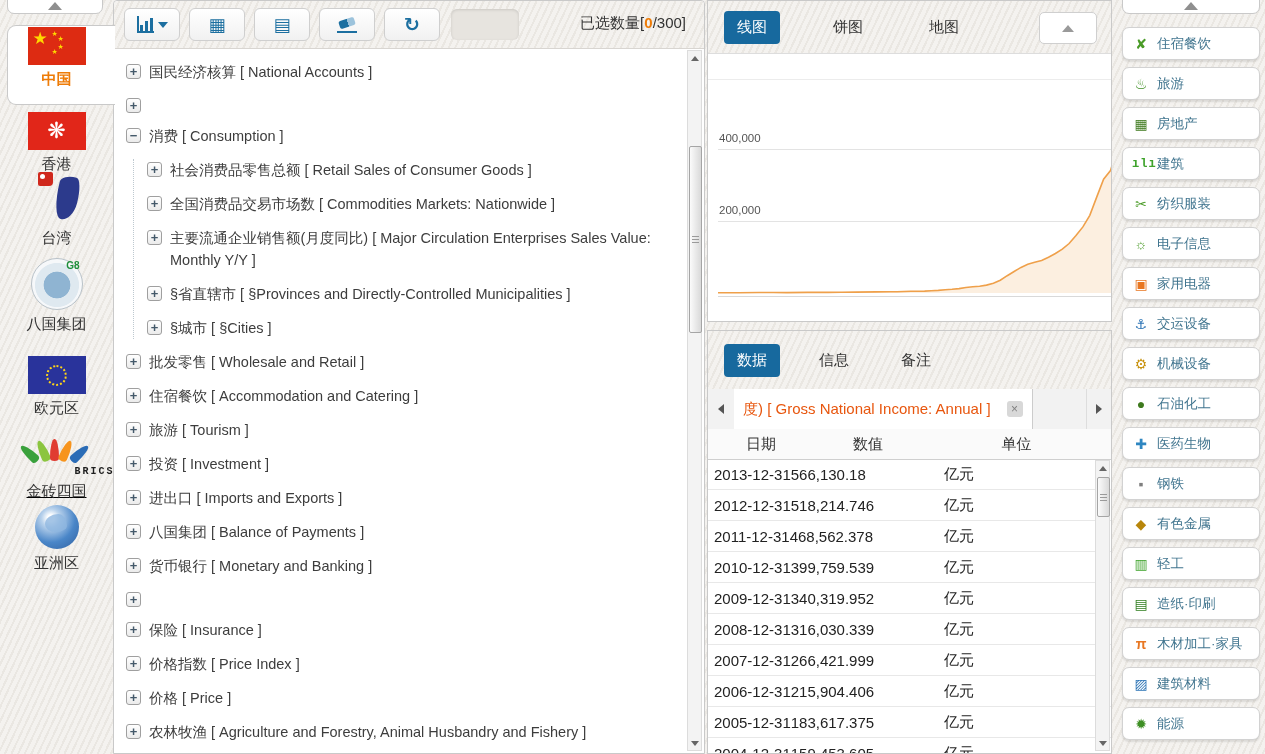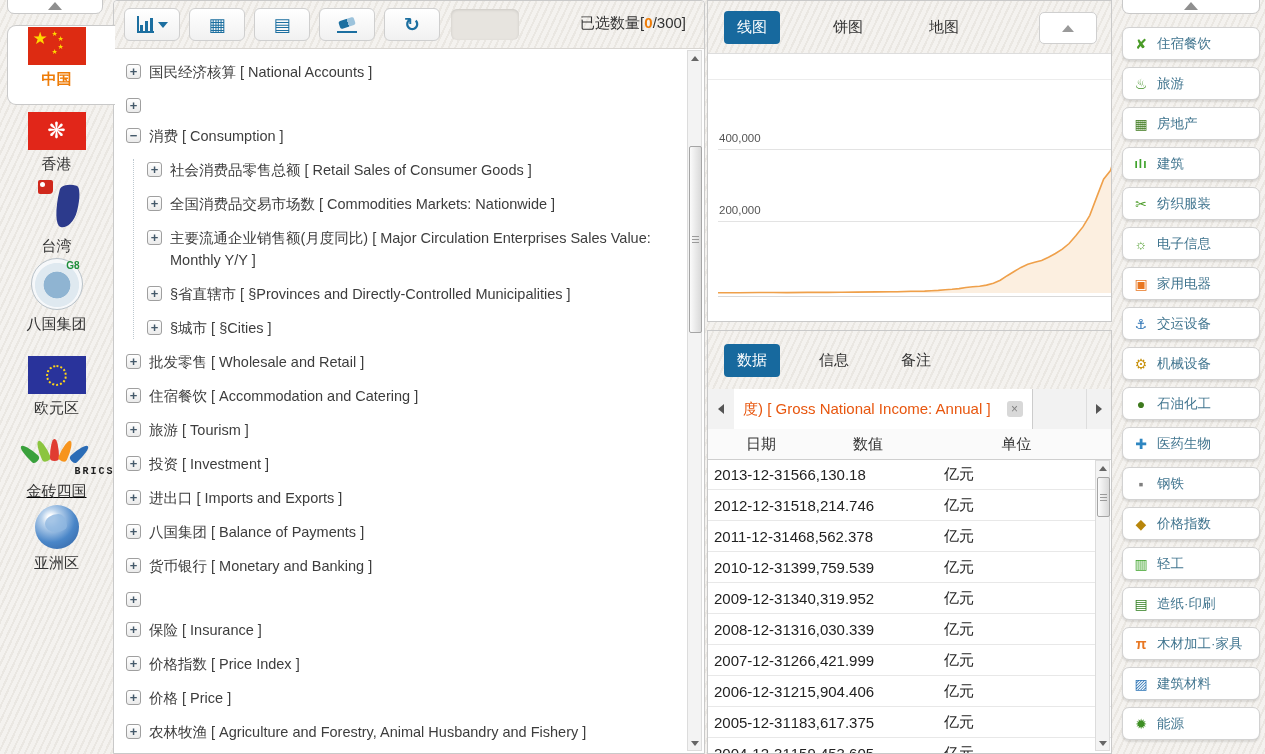--- a/index.html
+++ b/index.html
@@ -93,21 +93,21 @@
   .grid-rows{position:absolute;left:0;right:0;top:128px;bottom:0;overflow:hidden}
   .grow{height:30px;border-bottom:1px solid #e8e8e8;position:relative;display:flex;align-items:center;padding-left:6px;font-size:15px;color:#222}
   .grow .gdate{}
   .grow .gunit{position:absolute;left:236px}
   .table-sb{right:1px;top:1px;bottom:2px}
   
   .ind-bar{position:absolute;left:1122px;top:0;width:143px;height:754px}
   .ind-scrollup{position:absolute;left:0;top:-16px;width:138px;height:30px;background:#fff;border:1px solid #c9c9c9;border-radius:7px;box-sizing:border-box;display:flex;justify-content:center;align-items:flex-end;padding-bottom:3px}
   .ind-item{position:absolute;left:0;width:138px;height:33px;background:#fff;border:1px solid #d2d2d2;border-radius:7px;box-shadow:0 2px 2px rgba(0,0,0,.10);box-sizing:border-box;display:flex;align-items:center;padding-left:9px;gap:7px;font-size:13.5px;color:#41758f;cursor:pointer}
   .ind-ic{flex:none;width:18px;text-align:center;font-size:14px;line-height:16px;font-weight:bold}
-  .ind-ic.bars-g{font-size:12px;letter-spacing:1px;font-family:Liberation Sans, sans-serif}
+  .ind-ic.bars-g{font-size:12px;letter-spacing:1px;font-family:Liberation Mono, monospace}
 </style>
 </head>
 <body>
 
 <aside class="country-bar">
   <div class="scrollup-card">
       <span class="tri-up"></span>
     </div>
   <div id="country-list">
       <div class="sel-card" style="top: 25px; height: 78px;"></div>
@@ -122,21 +122,21 @@
           </div>
         </div>
         <span class="clabel">中国</span>
       </div>
       <div class="country-item" style="top: 112px;">
         <div class="flagbox">
           <div class="flag-hk">❋</div>
         </div>
         <span class="clabel">香港</span>
       </div>
-      <div class="country-item" style="top: 180px;">
+      <div class="country-item" style="top: 172px;">
         <div class="flagbox">
           <div class="flag-tw">
             <span class="island"></span>
             <span class="mini">
               <i></i>
             </span>
           </div>
         </div>
         <span class="clabel">台湾</span>
       </div>
@@ -472,21 +472,21 @@
       <div class="ind-item" style="top: 427px;">
         <span class="ind-ic" style="color: rgb(46, 134, 193);">✚</span>
         <span class="ind-label">医药生物</span>
       </div>
       <div class="ind-item" style="top: 467px;">
         <span class="ind-ic" style="color: rgb(127, 127, 127);">▪</span>
         <span class="ind-label">钢铁</span>
       </div>
       <div class="ind-item" style="top: 507px;">
         <span class="ind-ic" style="color: rgb(184, 134, 11);">◆</span>
-        <span class="ind-label">价格指数</span>
+        <span class="ind-label">有色金属</span>
       </div>
       <div class="ind-item" style="top: 547px;">
         <span class="ind-ic" style="color: rgb(63, 163, 44);">▥</span>
         <span class="ind-label">轻工</span>
       </div>
       <div class="ind-item" style="top: 587px;">
         <span class="ind-ic" style="color: rgb(47, 125, 30);">▤</span>
         <span class="ind-label">造纸·印刷</span>
       </div>
       <div class="ind-item" style="top: 627px;">

